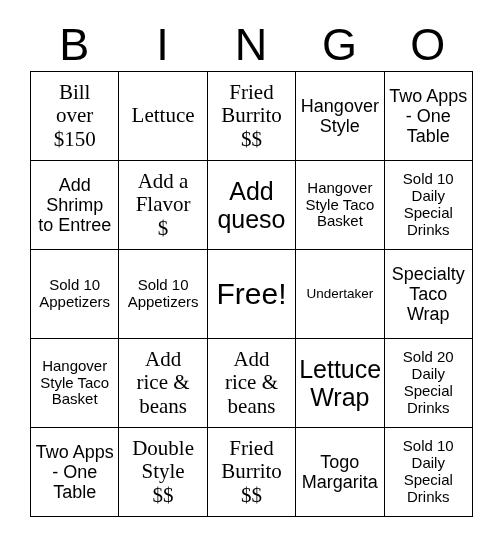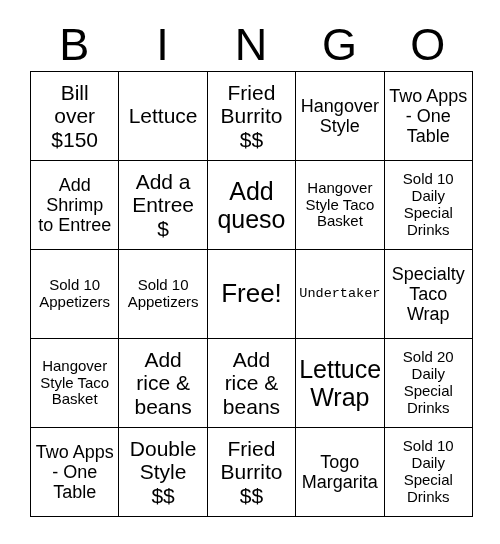--- a/index.html
+++ b/index.html
@@ -57,26 +57,26 @@
     height: 89px;
     text-align: center;
     vertical-align: middle;
     padding: 1px 3px;
     box-sizing: border-box;
     line-height: 1.12;
     color: #000000;
     overflow: hidden;
   }
   
-  .fs-xs  { font-size: 13.5px; font-family: Liberation Mono, monospace; }
+  .fs-xs  { font-size: 13.5px; }
   .fs-sm  { font-size: 15px; }
   .fs-md  { font-size: 18px; }
-  .fs-lg  { font-size: 21px; }
+  .fs-lg  { font-size: 21px; font-family: Liberation Serif, serif; }
   .fs-xl  { font-size: 25px; }
-  .fs-xxl { font-size: 26px; }
+  .fs-xxl { font-size: 30px; }
   .cell-text {
     display: block;
     white-space: pre-line;
   }
 </style>
 </head>
 <body>
 
 <div id="card">
 
@@ -115,21 +115,21 @@
           </td>
       </tr>
       <tr>
         <td>
             <span class="cell-text fs-md">Add
 Shrimp
 to Entree</span>
           </td>
         <td>
             <span class="cell-text fs-lg">Add a
-Entree
+Flavor
 $</span>
           </td>
         <td>
             <span class="cell-text fs-xl">Add
 queso</span>
           </td>
         <td>
             <span class="cell-text fs-sm">Hangover
 Style Taco
 Basket</span>

